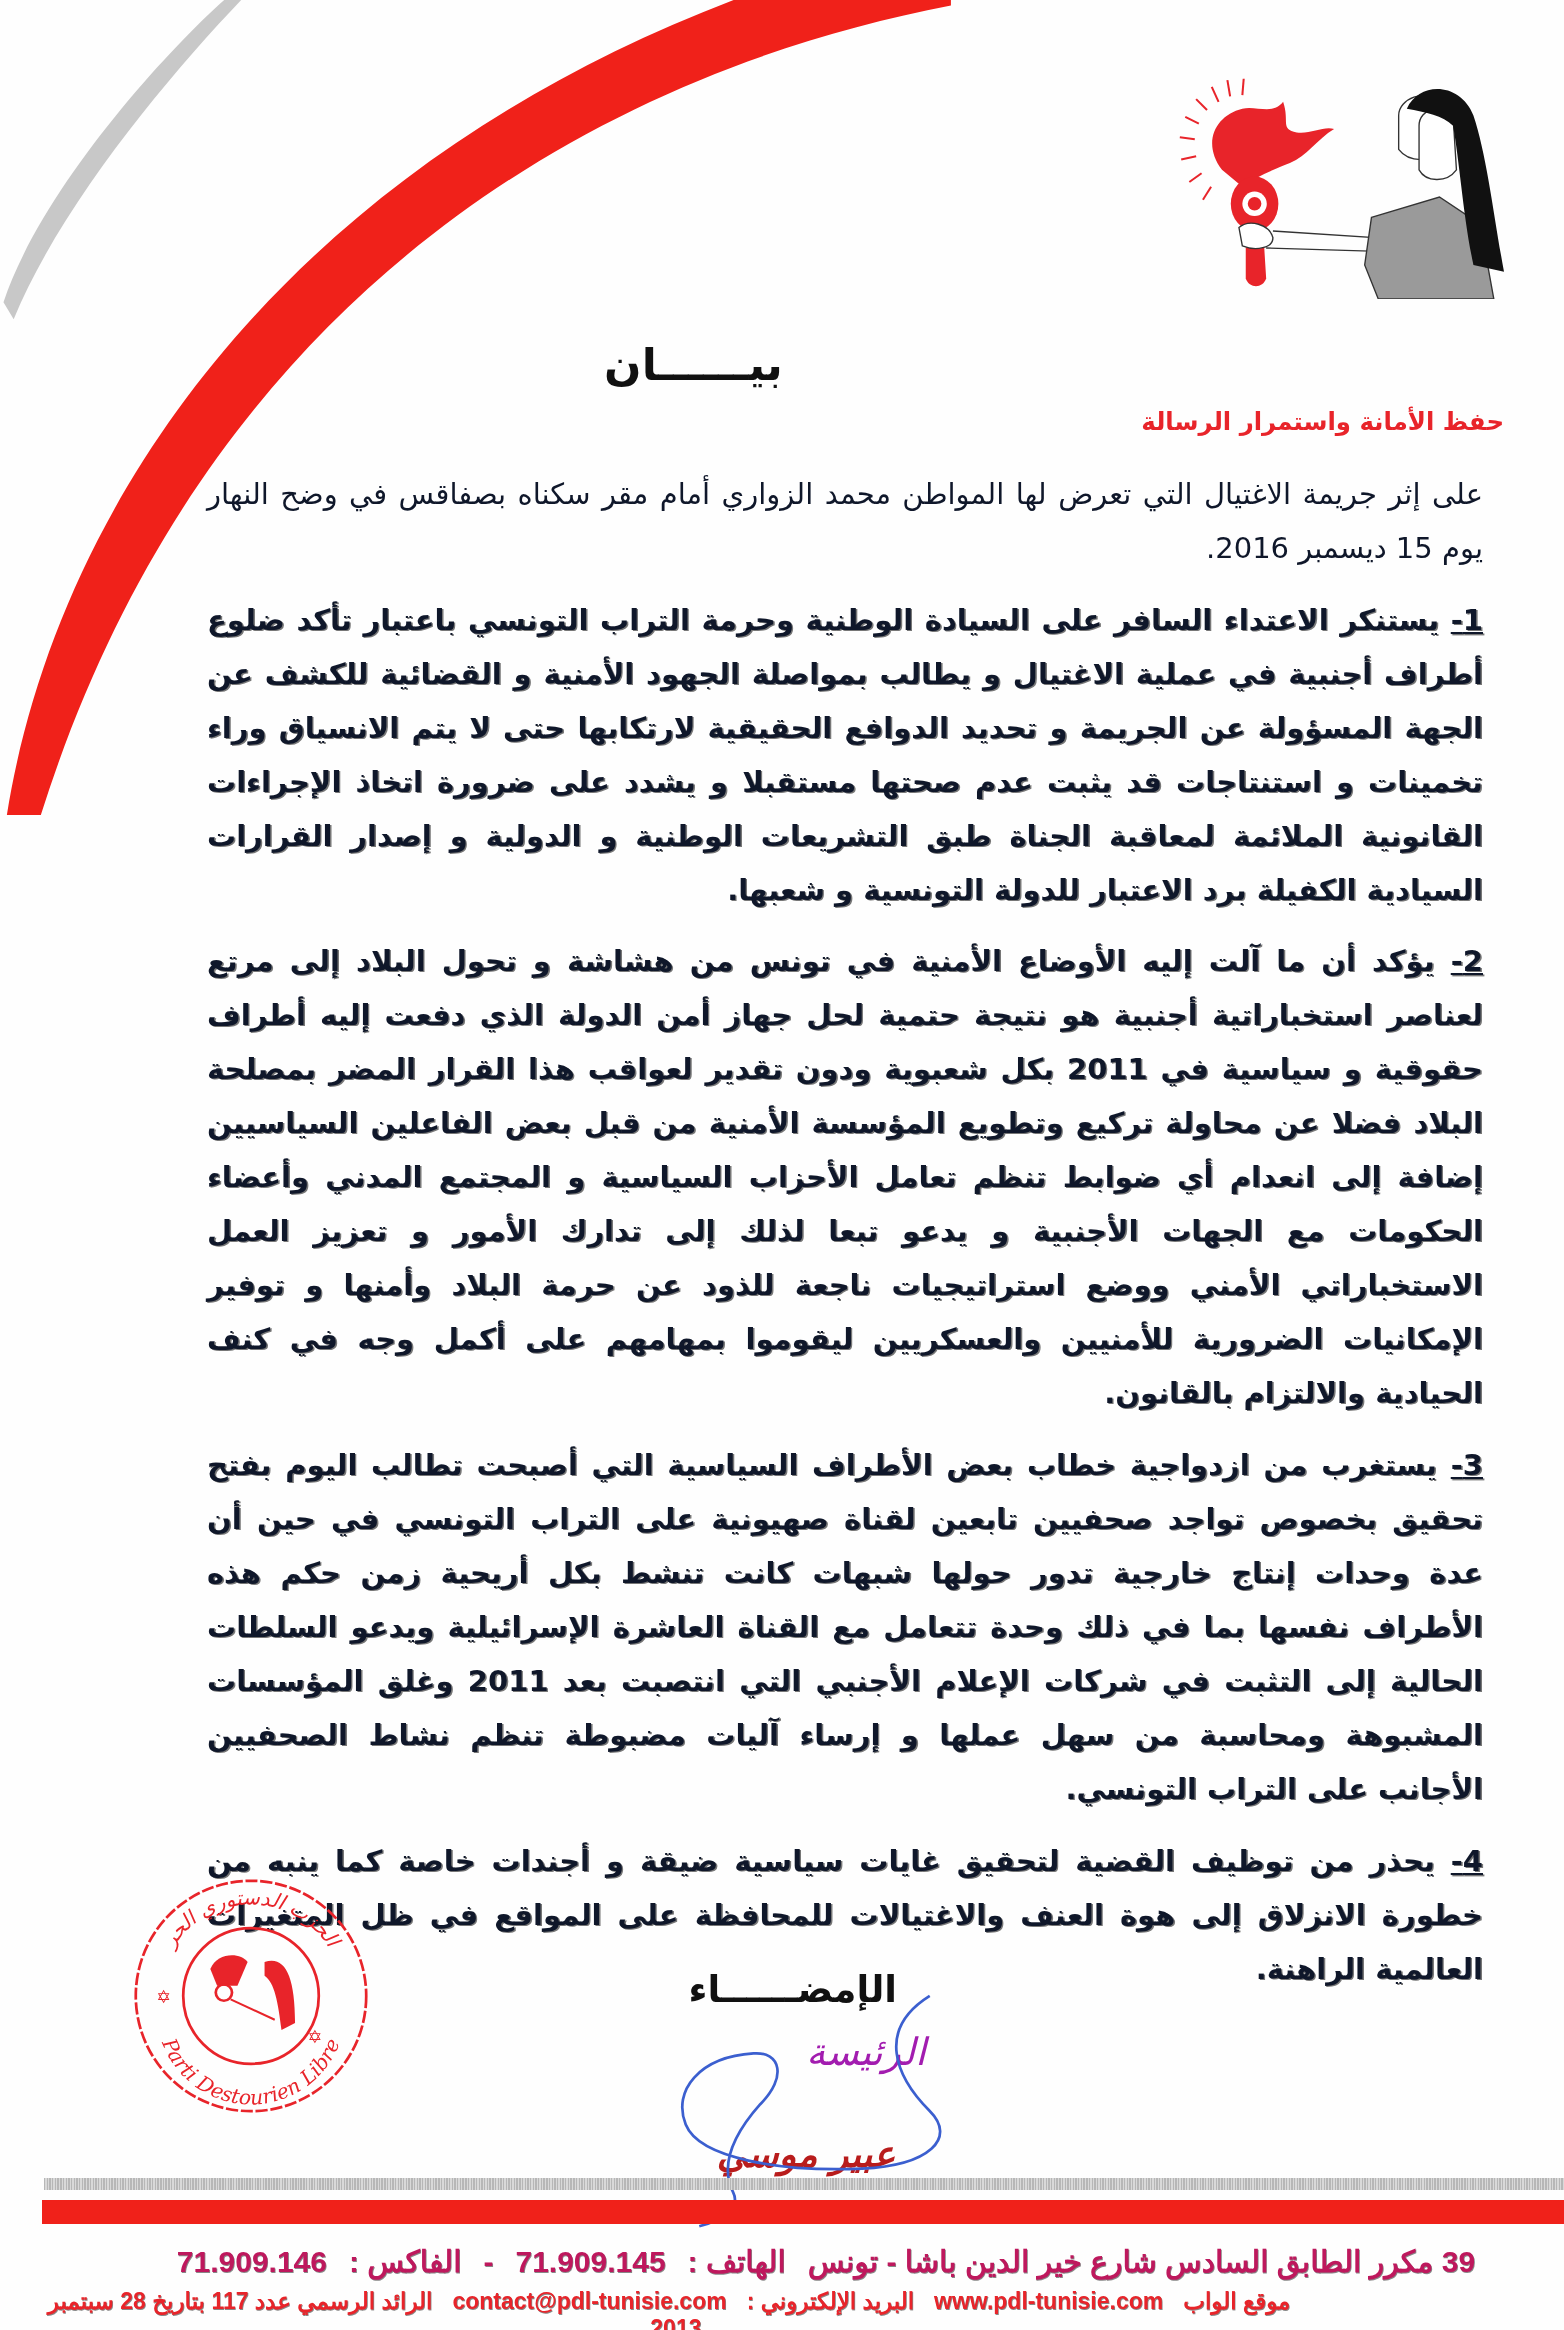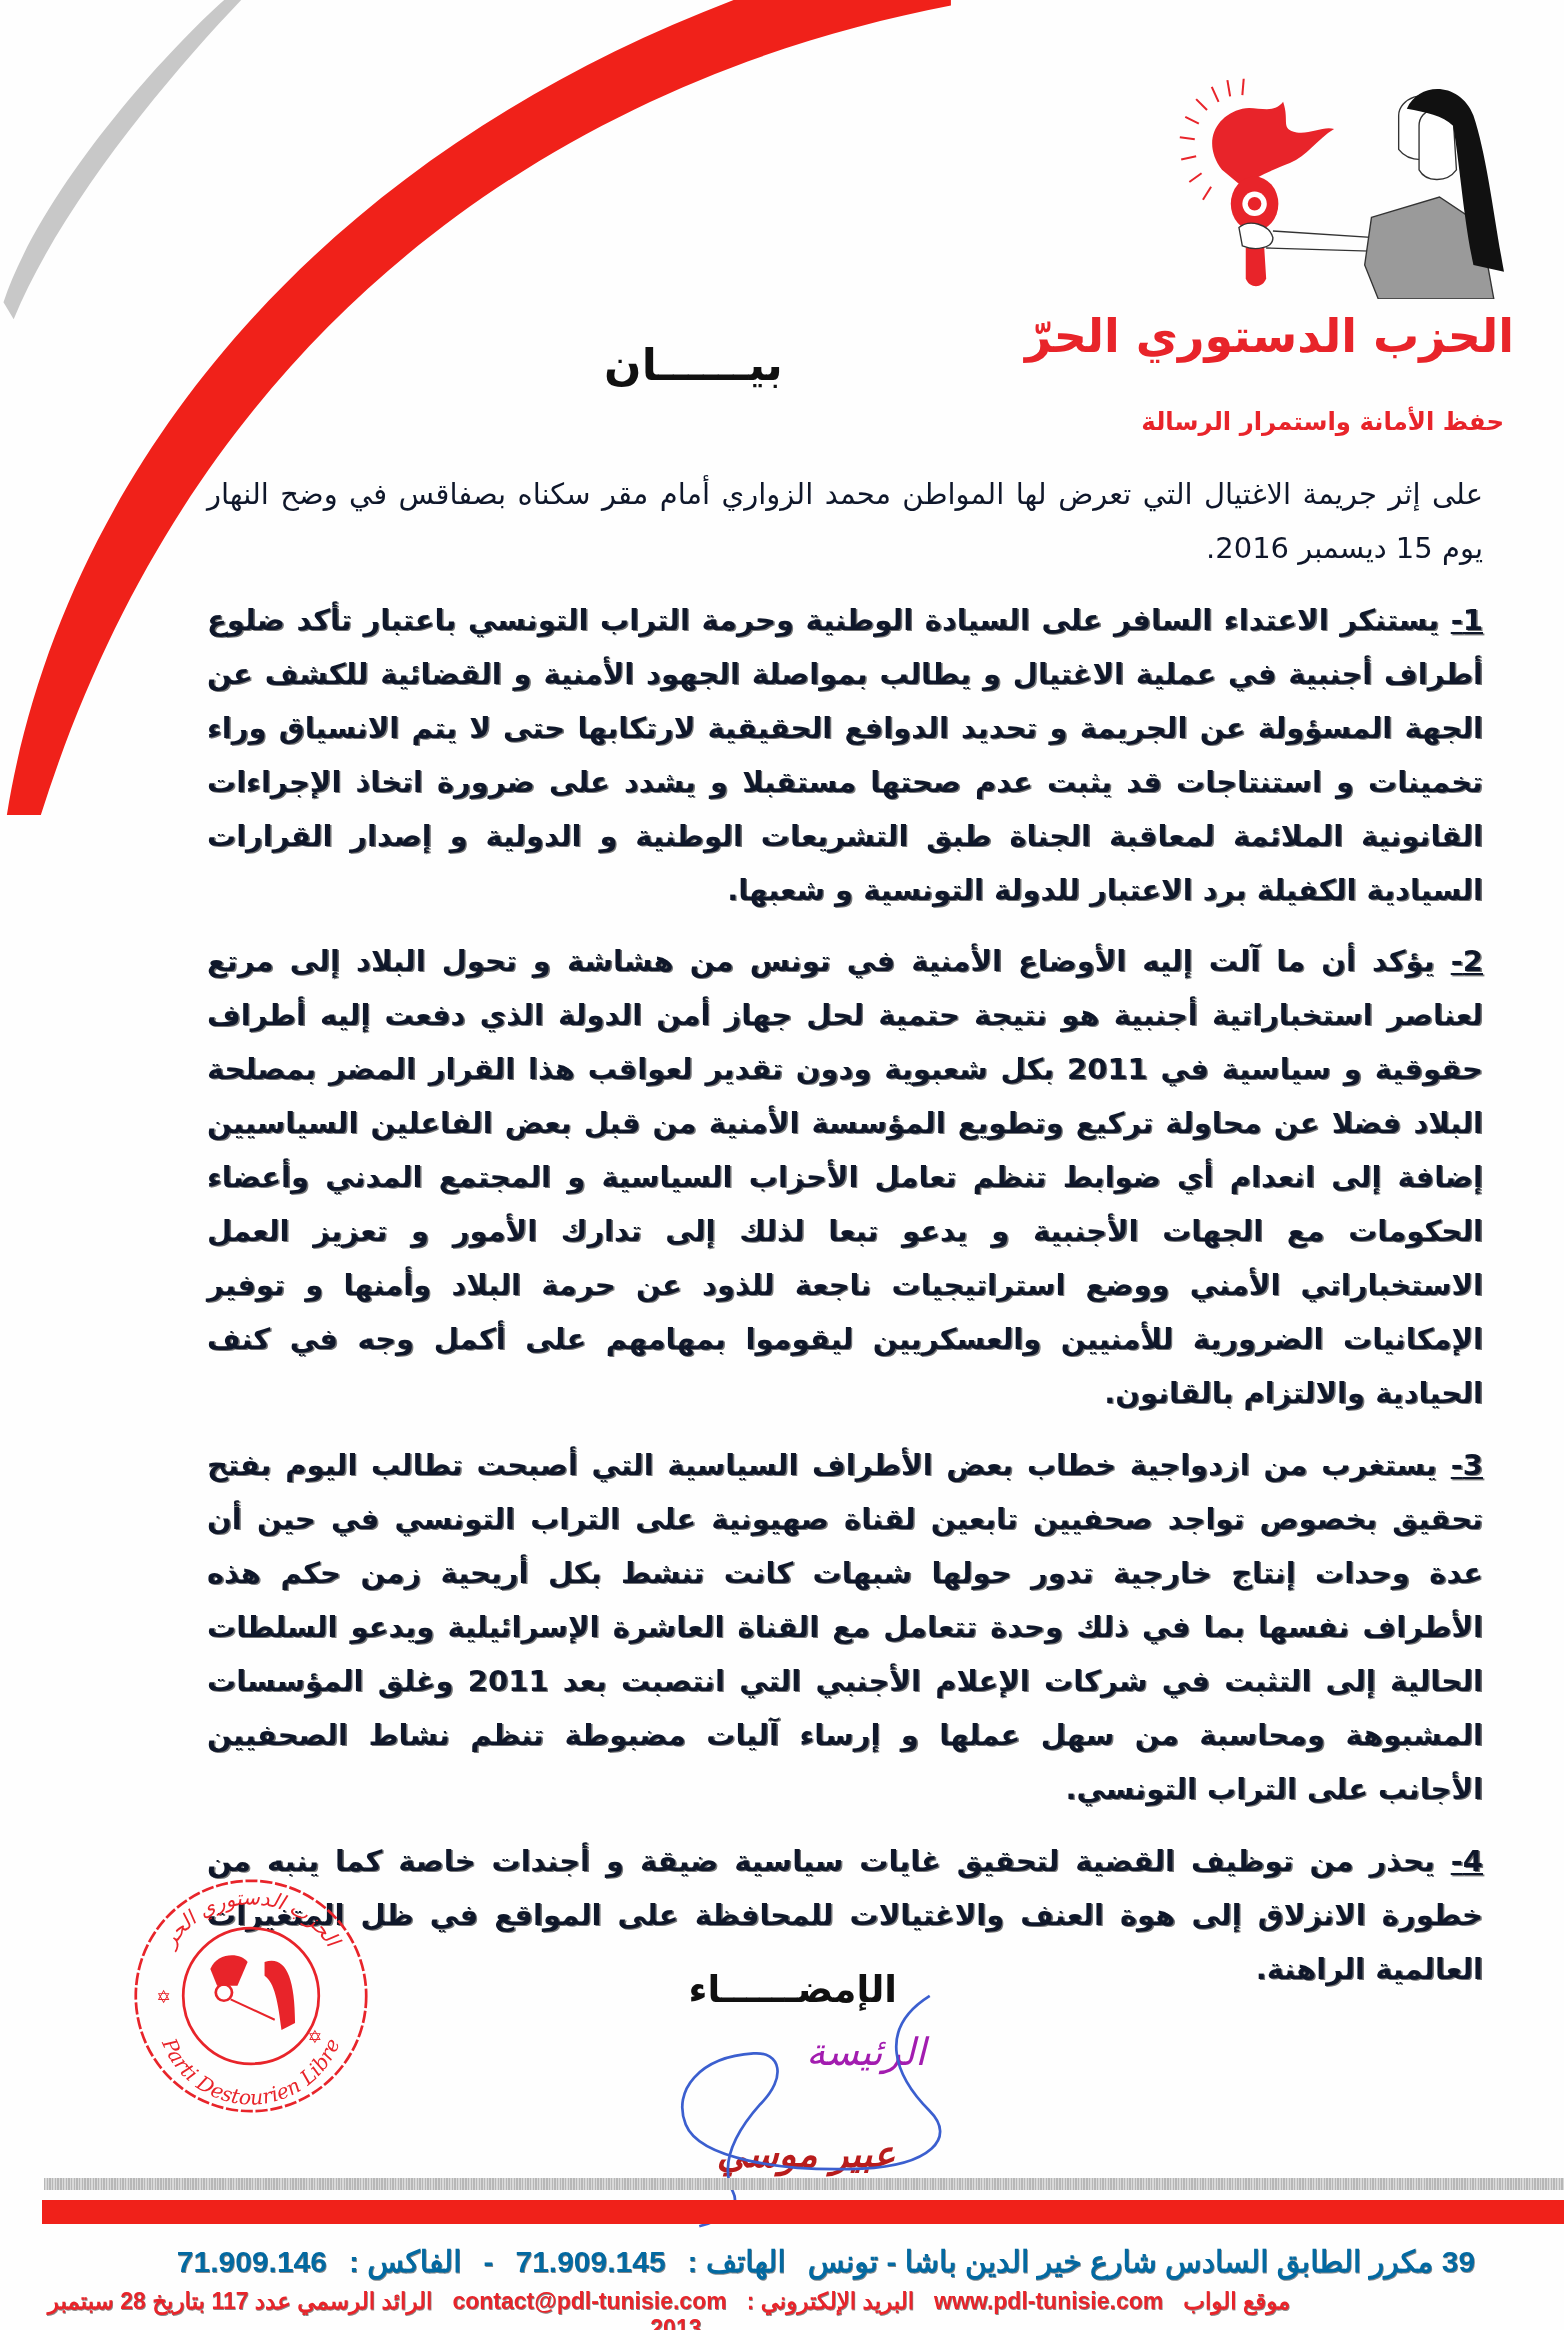--- a/index.html
+++ b/index.html
@@ -58,21 +58,21 @@
   .stamp { position: absolute; left: 129px; top: 1874px; width: 244px; height: 244px; }
 
   .band-gray {
     position: absolute; left: 44px; top: 2178px; right: 0; height: 12.2px;
     background: repeating-linear-gradient(90deg, #b7b7b7 0 1.4px, #d9d9d9 1.4px 2.7px);
   }
   .band-red { position: absolute; left: 42px; top: 2200px; right: 0; height: 24px; background: #f0211a; }
 
   .footer-line1 {
     position: absolute; top: 2244px; left: 0; width: 1564px; text-align: center;
-    font-family: "Liberation Sans", sans-serif; font-weight: bold; font-size: 30px; color: #0369a1;
+    font-family: "Liberation Sans", sans-serif; font-weight: bold; font-size: 30px; color: #be185d;
     text-shadow: 0.7px 0.7px 0 #888; padding-left: 88px; box-sizing: border-box;
   }
   .footer-line2 {
     position: absolute; top: 2288px; left: 0; width: 1320px; text-align: center;
     font-family: "Liberation Sans", sans-serif; font-weight: bold; font-size: 23px; color: #e8242a;
     text-shadow: 0.7px 0.7px 0 #888; padding-left: 25px; box-sizing: border-box;
   }
   .footer-line2 span, .footer-line1 span { margin: 0 6.8px; }
   .ltr { direction: ltr; unicode-bidi: embed; }
 </style>
@@ -111,21 +111,20 @@
 
     <path d="M175,250 L330,260 L330,280 L165,275" fill="none" stroke="#333" stroke-width="2"></path>
 
     <path d="M320,230 L420,200 L480,240 L500,350 L330,350 L310,300 Z" fill="#9a9a9a" stroke="#333" stroke-width="2"></path>
 
     <path d="M360,80 C360,55 400,40 420,60 L425,130 C410,150 375,150 360,130 Z" fill="#fff" stroke="#333" stroke-width="2"></path>
     <path d="M390,95 C390,70 425,60 440,80 L445,160 C430,180 400,178 390,160 Z" fill="#fff" stroke="#333" stroke-width="2"></path>
 
     <path d="M372,70 C390,30 450,30 470,80 C490,140 500,230 515,310 L470,300 C455,230 450,150 440,95 C425,80 400,75 372,70 Z" fill="#111"></path>
   </svg>
-  <div class="party-name">الحزب الدستوري الحرّ</div>
   <div class="party-slogan">حفظ الأمانة واستمرار الرسالة</div>
 </div>
 
 <div class="doc-title">بيــــــان</div>
 
 <div class="body">
   <p class="para intro">على إثر جريمة الاغتيال التي تعرض لها المواطن محمد الزواري أمام مقر سكناه بصفاقس في وضح النهار يوم 15 ديسمبر 2016.</p>
 
   <p class="para">
     <span class="num">1-</span>

